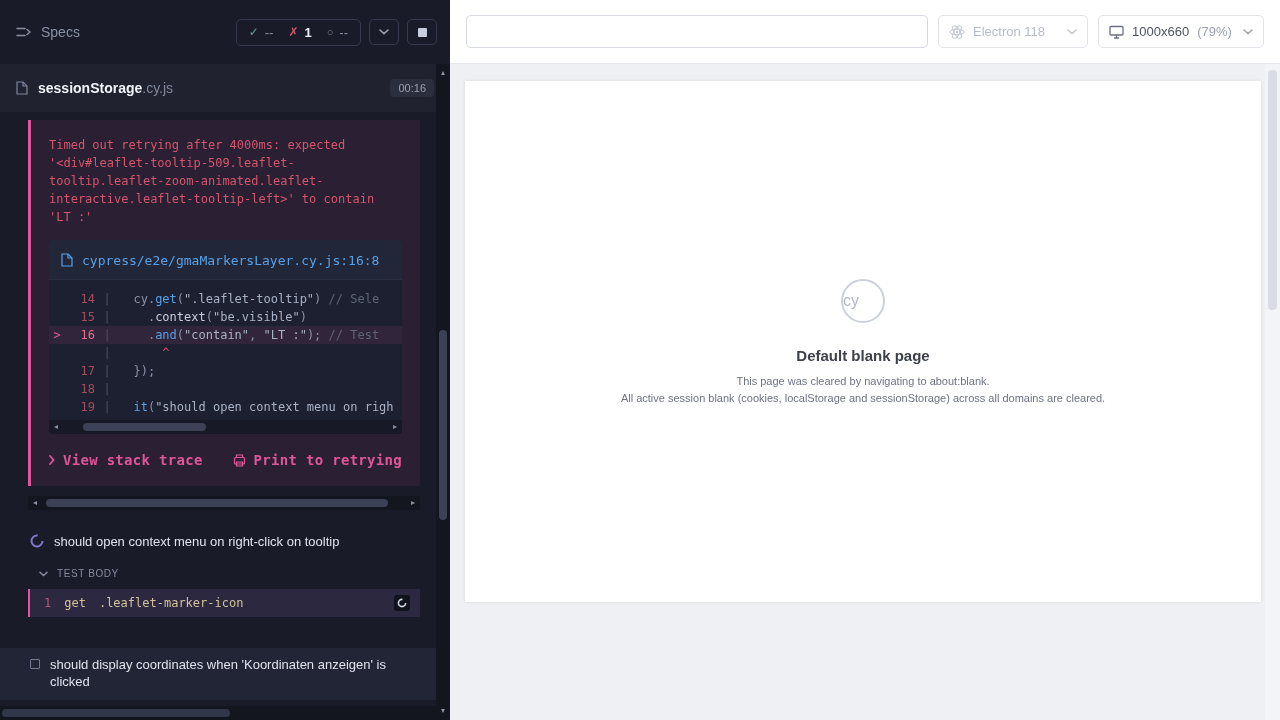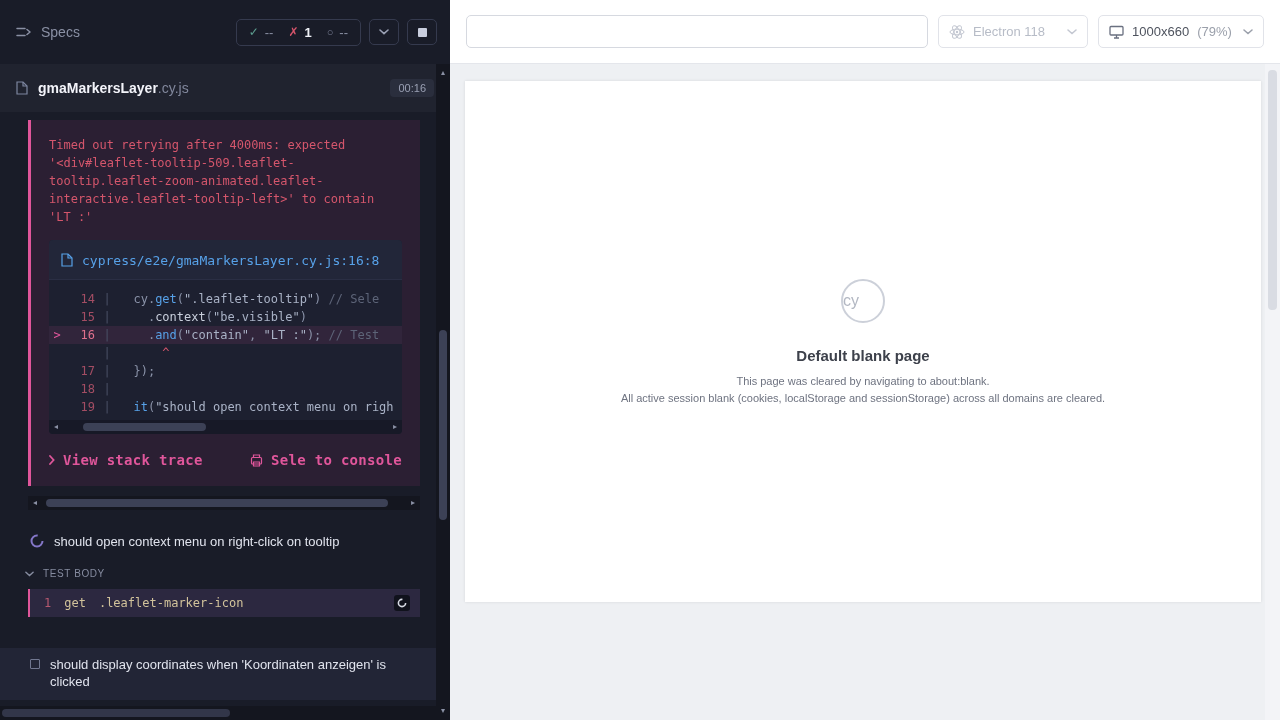--- a/index.html
+++ b/index.html
@@ -57,21 +57,21 @@
   .inner .sb-thumb{left:6%;width:38%;}
   .hscroll.outer{margin:10px 16px 0 28px;}
   .outer .sb-thumb{left:1%;width:94%;}
 
   .error-actions{margin-top:18px;display:flex;justify-content:space-between;align-items:center;}
   .err-action{display:flex;align-items:center;gap:8px;color:var(--accent-pink,#e0569b);font-family:"DejaVu Sans Mono",monospace;font-size:14px;font-weight:bold;text-decoration:none;cursor:pointer;letter-spacing:0.3px;}
 
   .test-list{list-style:none;margin-top:16px;}
   .test{display:flex;gap:10px;padding:7px 16px 7px 30px;font-size:13px;color:#e0e3ed;align-items:flex-start;cursor:pointer;line-height:17px;}
   .spinner-wrap{flex:none;margin-top:1px;}
-  .test-body-row{display:flex;gap:9px;align-items:center;padding:9px 16px 9px 25px;cursor:pointer;}
+  .test-body-row{display:flex;gap:9px;align-items:center;padding:9px 16px 9px 39px;cursor:pointer;}
   .tb-label{font-size:10px;color:#868ca0;letter-spacing:0.6px;}
   .command-row{margin:1px 16px 0 28px;background:#2c2840;border-left:2px solid var(--accent-pink,#e0569b);display:flex;align-items:center;gap:13px;padding:6px 10px 6px 14px;font-family:"DejaVu Sans Mono",monospace;font-size:12px;cursor:pointer;}
   .cmd-num{color:#b5586f;}
   .cmd-name{color:#d2c39b;}
   .cmd-msg{color:#d2c39b;}
   .cmd-badge{margin-left:auto;width:16px;height:16px;border-radius:3px;background:#10121c;display:flex;align-items:center;justify-content:center;flex:none;}
   .test.queued{margin-top:31px;background:#222536;padding:8px 23px 10px 30px;}
   .sq-icon{width:10px;height:10px;border:1px solid #717790;border-radius:1px;flex:none;margin-top:3px;}
 
   .v-scroll{position:absolute;right:0;top:64px;bottom:0;width:14px;background:#14161f;}
@@ -147,21 +147,21 @@
     </header>
 
     <div class="spec-bar">
       <span style="display:flex;">
         <svg width="12" height="14" viewBox="0 0 12 14" fill="none" stroke="#7d86a0" stroke-width="1.2">
             <path d="M1 1h6l4 4v8H1z"></path>
             <path d="M7 1v4h4"></path>
           </svg>
       </span>
       <span class="spec-name">
-        <span class="nm">gmaMarkersLayer</span><span class="ext">.cy.js</span>
+        <span class="nm">sessionStorage</span><span class="ext">.cy.js</span>
       </span>
       <span class="timer">00:16</span>
     </div>
 
     <div class="reporter">
 
       <section class="error-panel">
         <p class="error-msg">Timed out retrying after 4000ms: expected '&lt;div#leaflet-tooltip-509.leaflet-tooltip.leaflet-zoom-animated.leaflet-interactive.leaflet-tooltip-left&gt;' to contain 'LT :'</p>
 
         <div class="code-frame">
@@ -236,21 +236,21 @@
             </span>
             <span>View stack trace</span>
           </a>
           <a class="err-action">
             <span style="display:flex;">
               <svg width="13" height="13" viewBox="0 0 13 13" fill="none" stroke="currentColor" stroke-width="1.2">
                   <rect x="1.5" y="3.5" width="10" height="6.5" rx="1"></rect>
                   <path d="M3.5 3.5V1h6v2.5M3.5 8h6v4h-6z"></path>
                 </svg>
             </span>
-            <span>Sele to console</span>
+            <span>Print to retrying</span>
           </a>
         </div>
       </section>
 
       <div class="hscroll outer">
         <span class="sb-arrow">◂</span>
         <span class="sb-track">
             <span class="sb-thumb"></span>
           </span>
         <span class="sb-arrow">▸</span>

